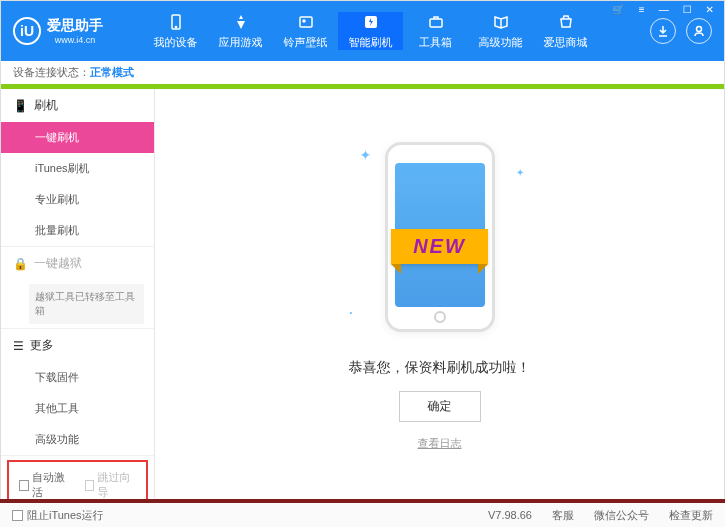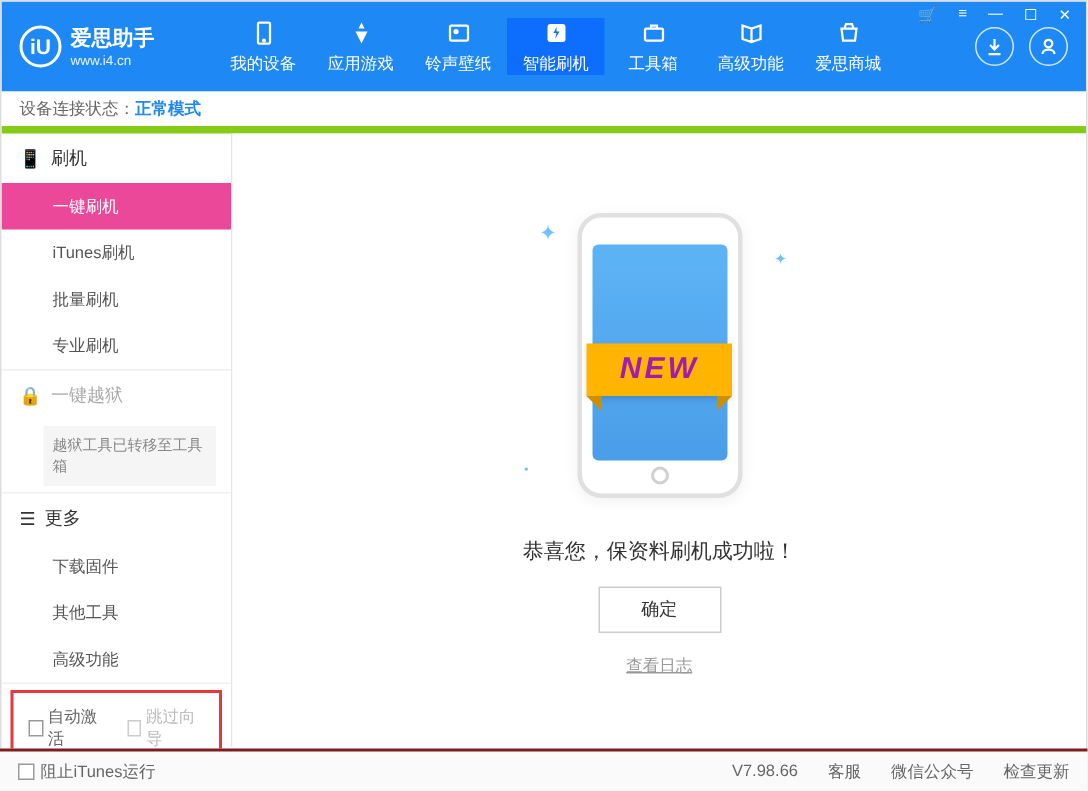--- a/index.html
+++ b/index.html
@@ -4,21 +4,21 @@
 <style>
 * { margin: 0; padding: 0; box-sizing: border-box; }
 body { font-family: "Microsoft YaHei", Arial, sans-serif; font-size: 12px; background: #fff; width: 725px; height: 527px; overflow: hidden; border: 1px solid #ddd; }
 
 
 .header { background: #1e88f5; height: 60px; display: flex; align-items: center; color: #fff; padding: 11px 12px; }
 .logo-area { display: flex; align-items: center; width: 130px; }
 .logo-circle { width: 28px; height: 28px; border: 2px solid #fff; border-radius: 50%; display: flex; align-items: center; justify-content: center; font-weight: bold; font-size: 14px; }
 .logo-text { margin-left: 6px; }
 .logo-title { font-size: 14px; font-weight: bold; }
-.logo-url { font-size: 9px; opacity: 0.9; }
+.logo-url { font-size: 9px; opacity: 0.9; text-align: center; }
 .nav { display: flex; flex: 1; height: 100%; }
 .nav-item { width: 65px; display: flex; flex-direction: column; align-items: center; justify-content: center; cursor: pointer; font-size: 11px; gap: 4px; }
 .nav-item.active { background: #0d6efd; }
 .nav-icon { width: 20px; height: 20px; display: flex; align-items: center; justify-content: center; }
 .header-right { display: flex; align-items: center; gap: 10px; }
 .header-btn { width: 26px; height: 26px; border: 1.5px solid rgba(255,255,255,0.8); border-radius: 50%; display: flex; align-items: center; justify-content: center; cursor: pointer; }
 .win-controls { position: absolute; top: 2px; right: 8px; display: flex; gap: 8px; color: #fff; font-size: 10px; }
 .win-ctrl { cursor: pointer; padding: 2px 3px; }
 
 
@@ -54,21 +54,21 @@
 .ribbon { position: absolute; background: #ffb400; color: #a21caf; font-weight: bold; font-size: 20px; padding: 6px 22px; letter-spacing: 2px; transform: translateY(10px); box-shadow: 0 2px 4px rgba(0,0,0,0.15); font-style: italic; }
 .ribbon::before, .ribbon::after { content: ""; position: absolute; top: 100%; border: 5px solid transparent; }
 .ribbon::before { left: 0; border-top-color: #cc8f00; border-right-color: #cc8f00; }
 .ribbon::after { right: 0; border-top-color: #cc8f00; border-left-color: #cc8f00; }
 .sparkle { position: absolute; color: #6fc1ff; }
 .success-text { font-size: 14px; color: #333; margin-top: 22px; }
 .ok-btn { margin-top: 14px; border: 1px solid #ccc; background: #fff; padding: 6px 28px; font-size: 12px; cursor: pointer; color: #333; }
 .log-link { margin-top: 14px; font-size: 11px; color: #999; cursor: pointer; text-decoration: underline; text-align: center; }
 
 
-.footer { position: absolute; bottom: 0; left: 0; right: 0; height: 28px; border-top: 2px solid #7f1d1d; background: #fafafa; display: flex; align-items: center; padding: 0 12px; font-size: 11px; color: #666; }
+.footer { position: absolute; bottom: 0; left: 0; right: 0; height: 28px; border-top: 4px solid #7f1d1d; background: #fafafa; display: flex; align-items: center; padding: 0 12px; font-size: 11px; color: #666; }
 .footer-left { display: flex; align-items: center; gap: 4px; }
 .footer-right { margin-left: auto; display: flex; gap: 20px; align-items: center; }
 .footer-link { cursor: pointer; }
 </style>
 </head>
 <body>
 
 <div class="win-controls">
   <span class="win-ctrl">🛒</span>
   <span class="win-ctrl">≡</span>
@@ -170,22 +170,22 @@
 <div class="layout">
 
   <div class="sidebar">
     <div class="side-section">
       <div class="side-header">
         <span>📱</span>
         <span>刷机</span>
       </div>
       <div class="side-item active">一键刷机</div>
       <div class="side-item">iTunes刷机</div>
+      <div class="side-item">专业刷机</div>
       <div class="side-item">批量刷机</div>
-      <div class="side-item">专业刷机</div>
     </div>
     <div class="side-section">
       <div class="side-header muted">
         <span>🔒</span>
         <span>一键越狱</span>
       </div>
       <div class="side-item box">越狱工具已转移至工具箱</div>
     </div>
     <div class="side-section" style="flex:1">
       <div class="side-header">

